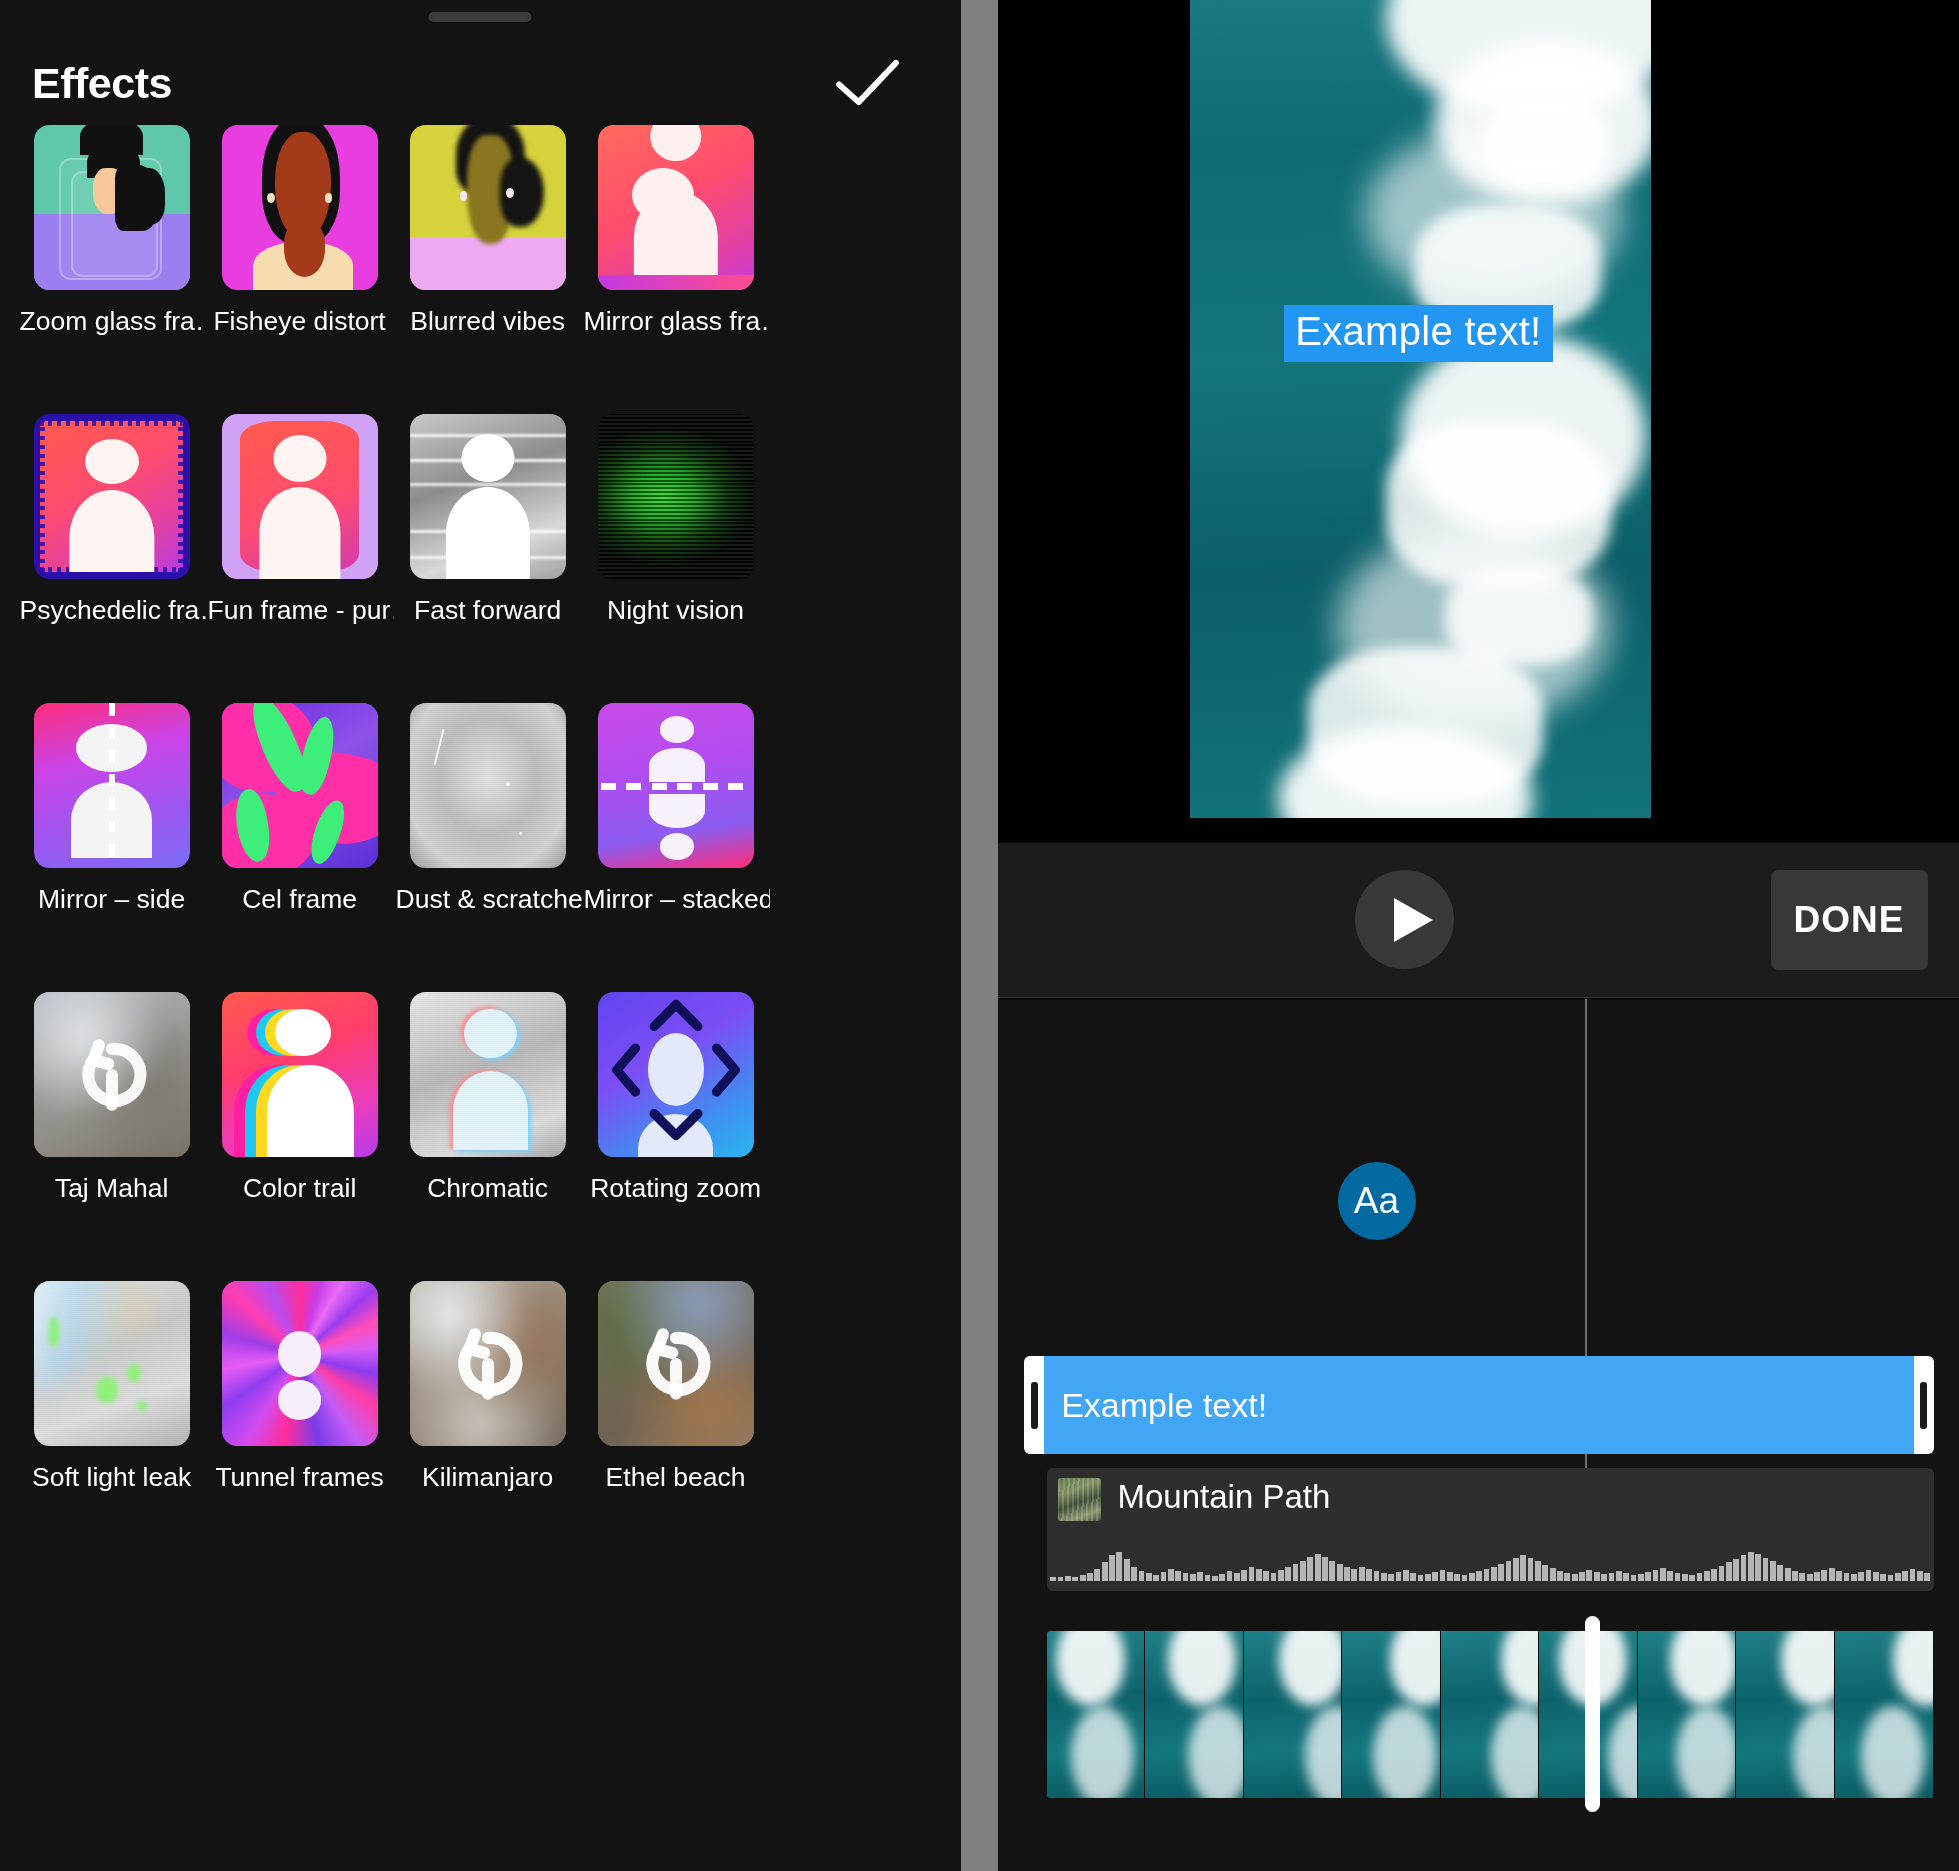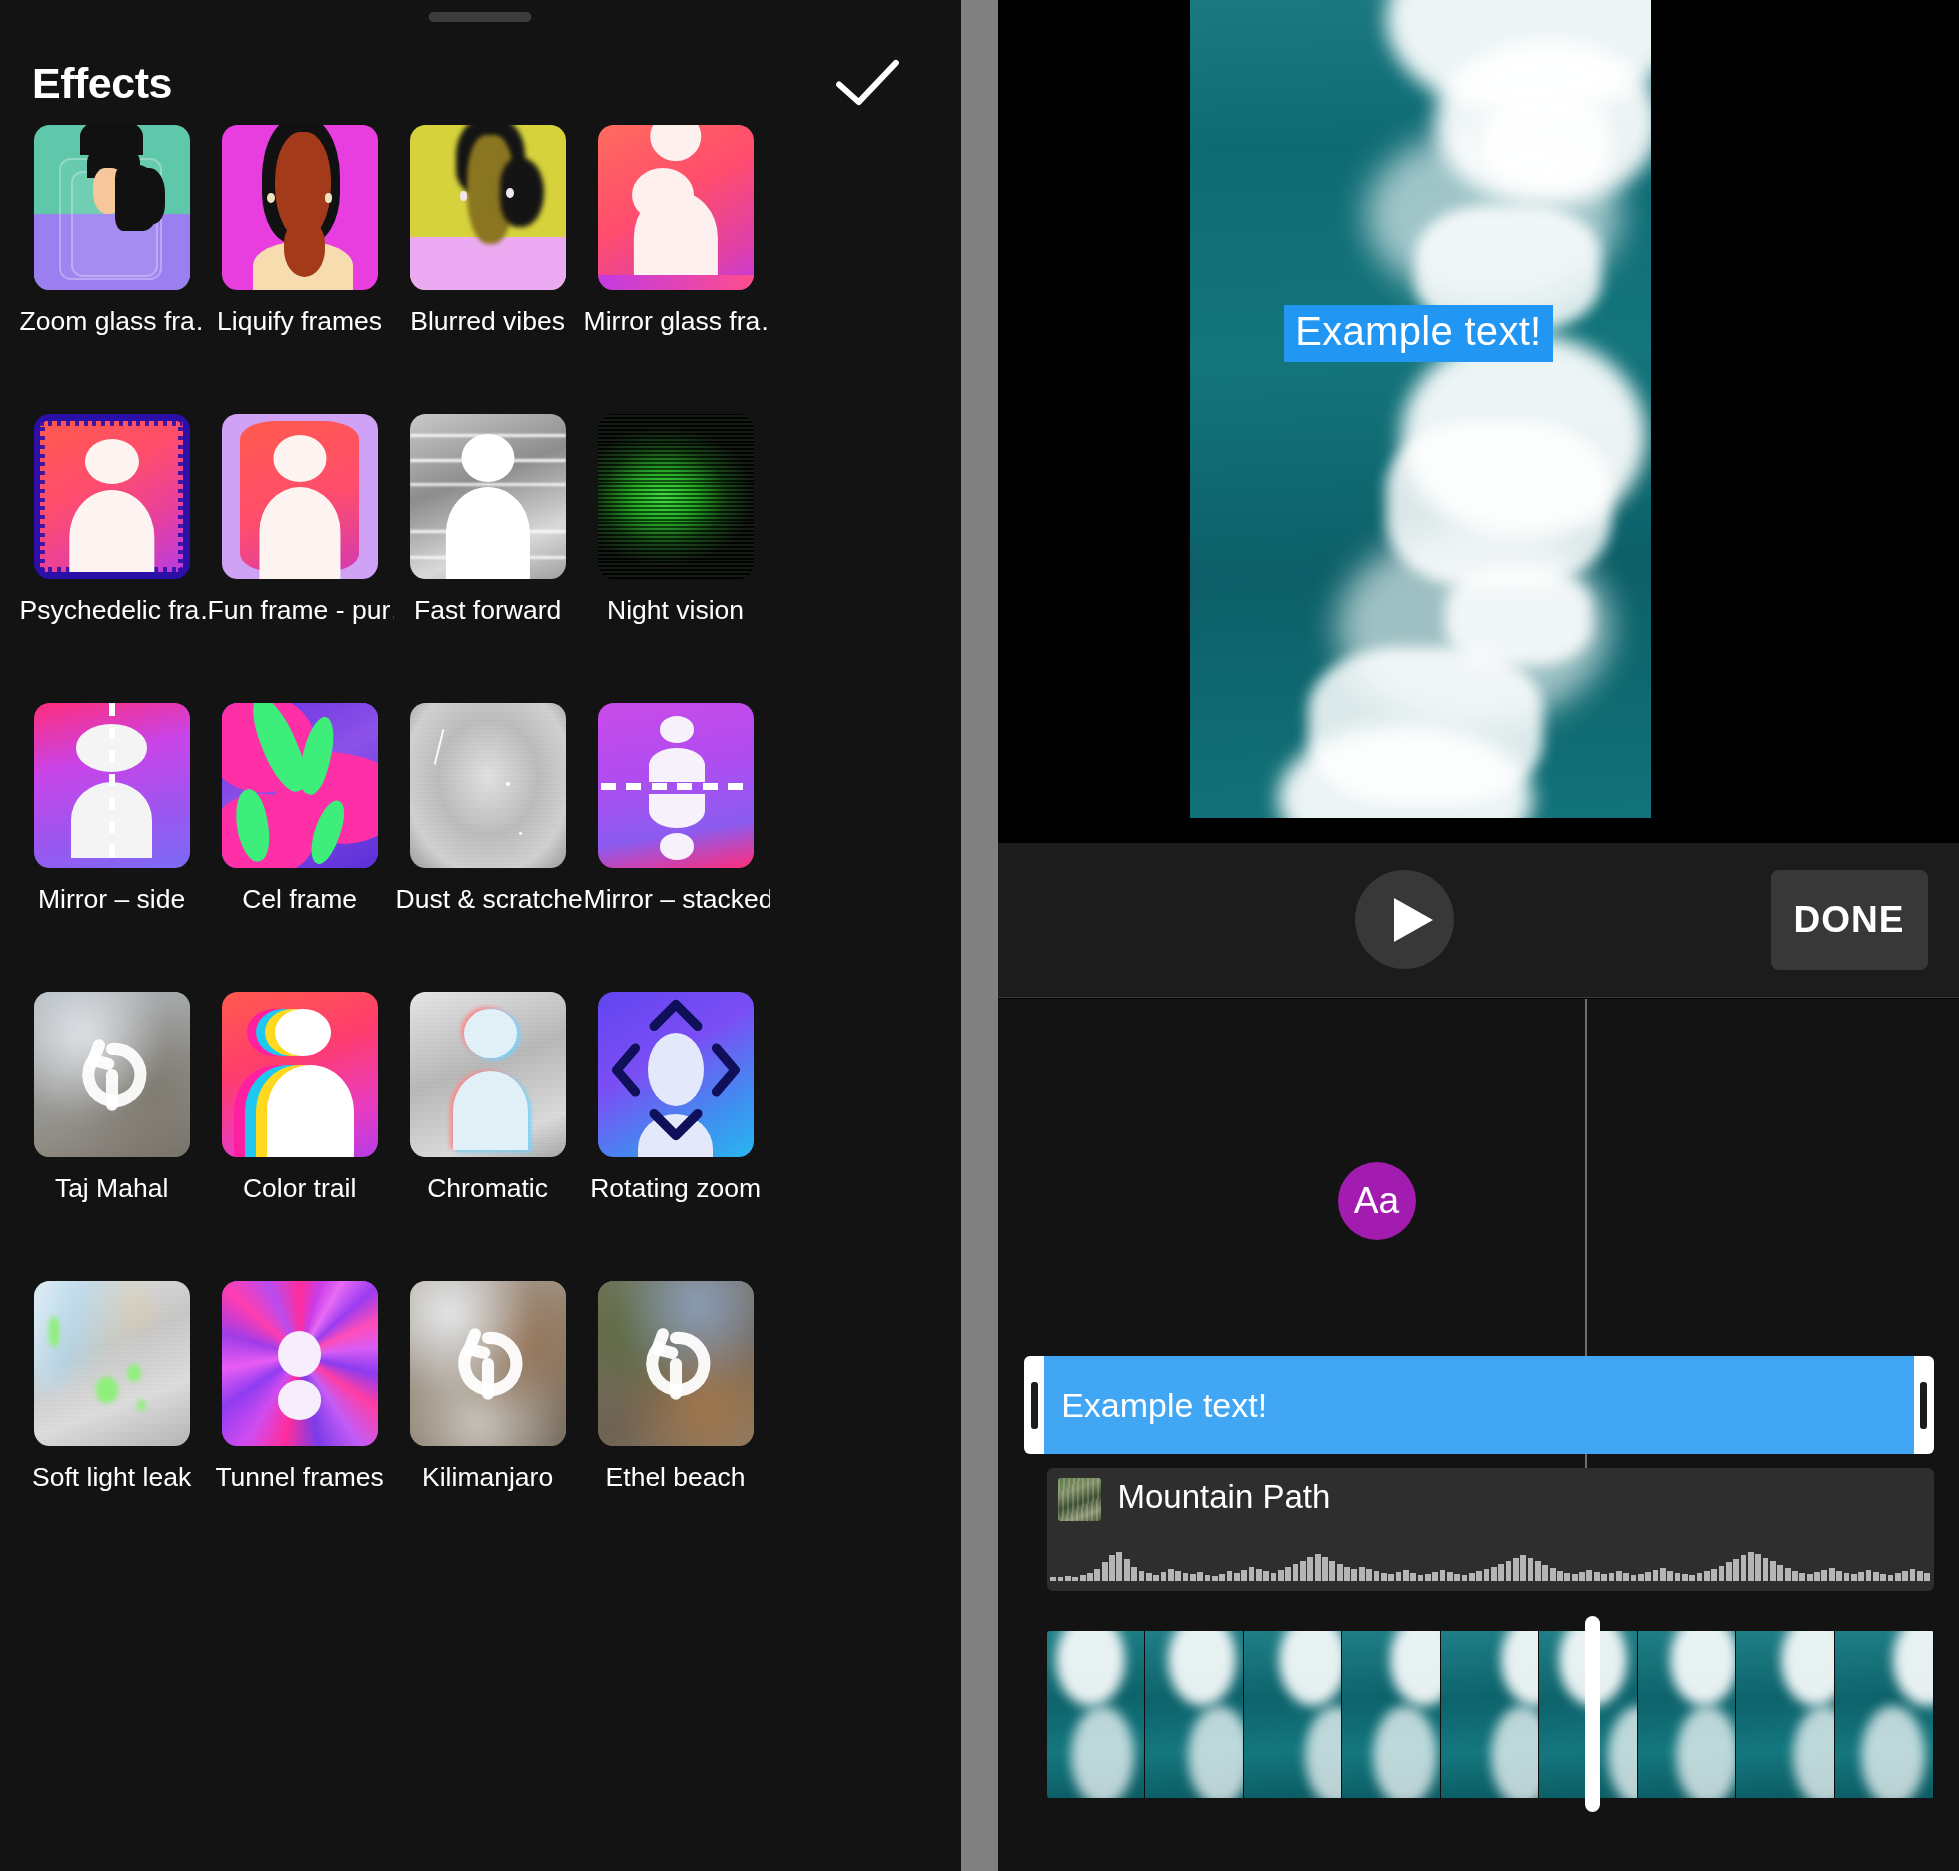--- a/index.html
+++ b/index.html
@@ -236,21 +236,21 @@
   }
 
   .timeline{
     position:absolute; top:999px; left:0; width:962px; height:872px; background:#131313;
   }
   .playhead{
     position:absolute; left:587px; top:0; width:2.9px; height:499px; background:#6e6e6e;
   }
   .aa-btn{
     position:absolute; left:340px; top:163px; width:78px; height:78px;
-    border-radius:50%; background:#a21caf; cursor:pointer;
+    border-radius:50%; background:#0369a1; cursor:pointer;
     display:flex; align-items:center; justify-content:center;
     color:#fff; font-size:37px;
   }
   .text-clip{
     position:absolute; left:26.5px; top:357px; width:910px; height:98px;
     background:#fff; border-radius:5.9px; cursor:pointer;
   }
   .text-clip .fill{
     position:absolute; left:19.6px; right:19.6px; top:0; bottom:0; background:#41a7f5;
     display:flex; align-items:center;
@@ -324,21 +324,21 @@
         </div>
         <div class="cell">
           <div class="thumb t-liquify">
             <div style="position:absolute;left:26%;top:-6%;width:50%;height:78%;background:#111;border-radius:48% 48% 40% 40%"></div>
             <div style="position:absolute;left:34%;top:4%;width:36%;height:66%;background:#a33a1a;border-radius:45% 45% 50% 50%"></div>
             <div style="position:absolute;left:20%;bottom:0;width:64%;height:30%;background:#f7dcb0;border-radius:50% 50% 0 0"></div>
             <div style="position:absolute;left:40%;bottom:8%;width:26%;height:34%;background:#a33a1a;border-radius:40% 40% 50% 50%"></div>
             <div style="position:absolute;left:29%;top:41%;width:5%;height:6%;background:#f1e2c0;border-radius:50%"></div>
             <div style="position:absolute;left:66%;top:41%;width:5%;height:6%;background:#f1e2c0;border-radius:50%"></div>
           </div>
-          <div class="cell-label">Liquify frames</div>
+          <div class="cell-label">Fisheye distort</div>
         </div>
         <div class="cell">
           <div class="thumb t-blurred">
             <div style="position:absolute;left:0;right:0;bottom:0;height:32%;background:#ecaaf2"></div>
             <div style="position:absolute;left:30%;top:-6%;width:44%;height:48%;background:#141414;border-radius:50% 50% 30% 30%;filter:blur(2.9px)"></div>
             <div style="position:absolute;left:37%;top:6%;width:30%;height:66%;background:#8a7620;border-radius:40% 40% 45% 45%;filter:blur(2px)"></div>
             <div style="position:absolute;left:58%;top:20%;width:28%;height:42%;background:#141414;border-radius:40% 50% 50% 40%;filter:blur(2.9px)"></div>
             <div style="position:absolute;left:32%;top:40%;width:5%;height:6%;background:#f3e4ef;border-radius:50%"></div>
             <div style="position:absolute;left:62%;top:38%;width:5%;height:6%;background:#f3e4ef;border-radius:50%"></div>
           </div>

